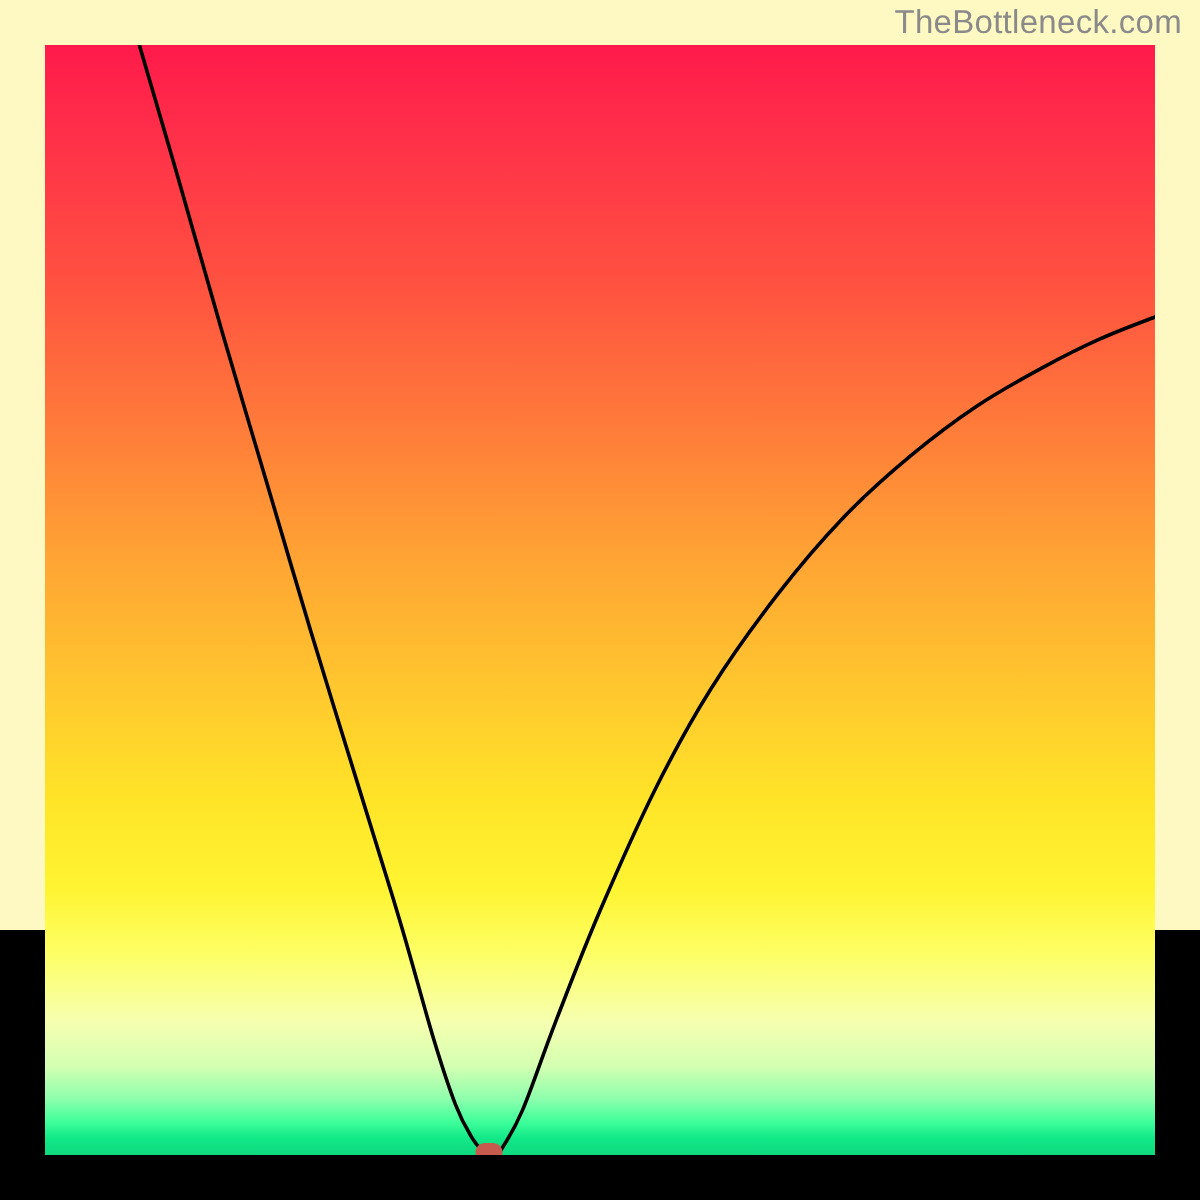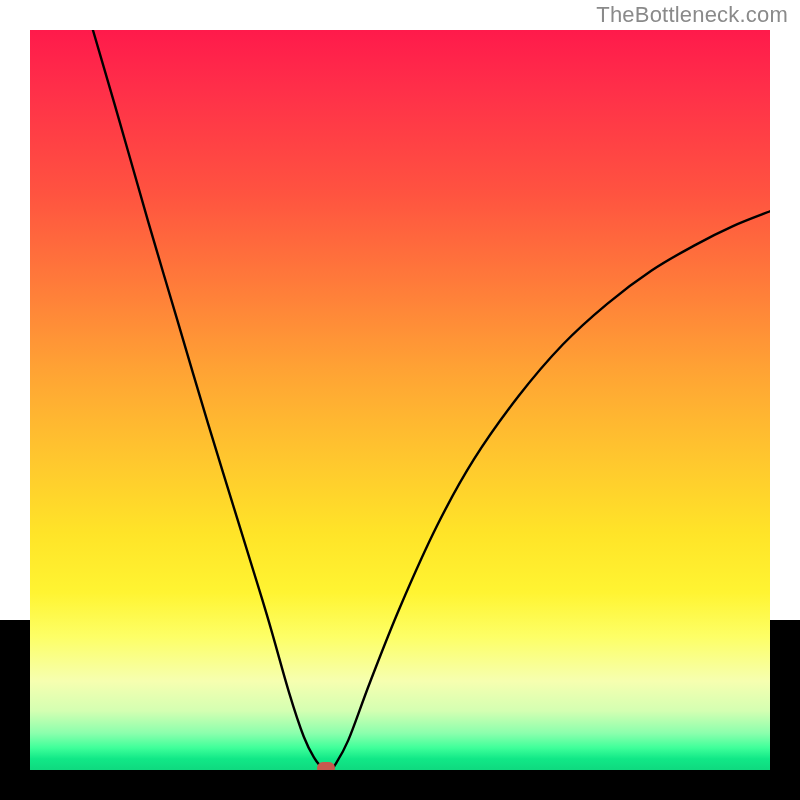--- a/index.html
+++ b/index.html
@@ -7,21 +7,21 @@
     padding: 0;
     width: 800px;
     height: 800px;
     background: #000;
     font-family: Arial, Helvetica, sans-serif;
   }
   .outer {
     position: relative;
     width: 800px;
     height: 620px;
-    background: #ffffff;
+    background: #fef9c3;
   }
   .watermark {
     position: absolute;
     top: 2px;
     right: 12px;
     color: #8a8a8a;
     font-size: 22px;
     font-weight: 500;
     z-index: 5;
     letter-spacing: 0.2px;

